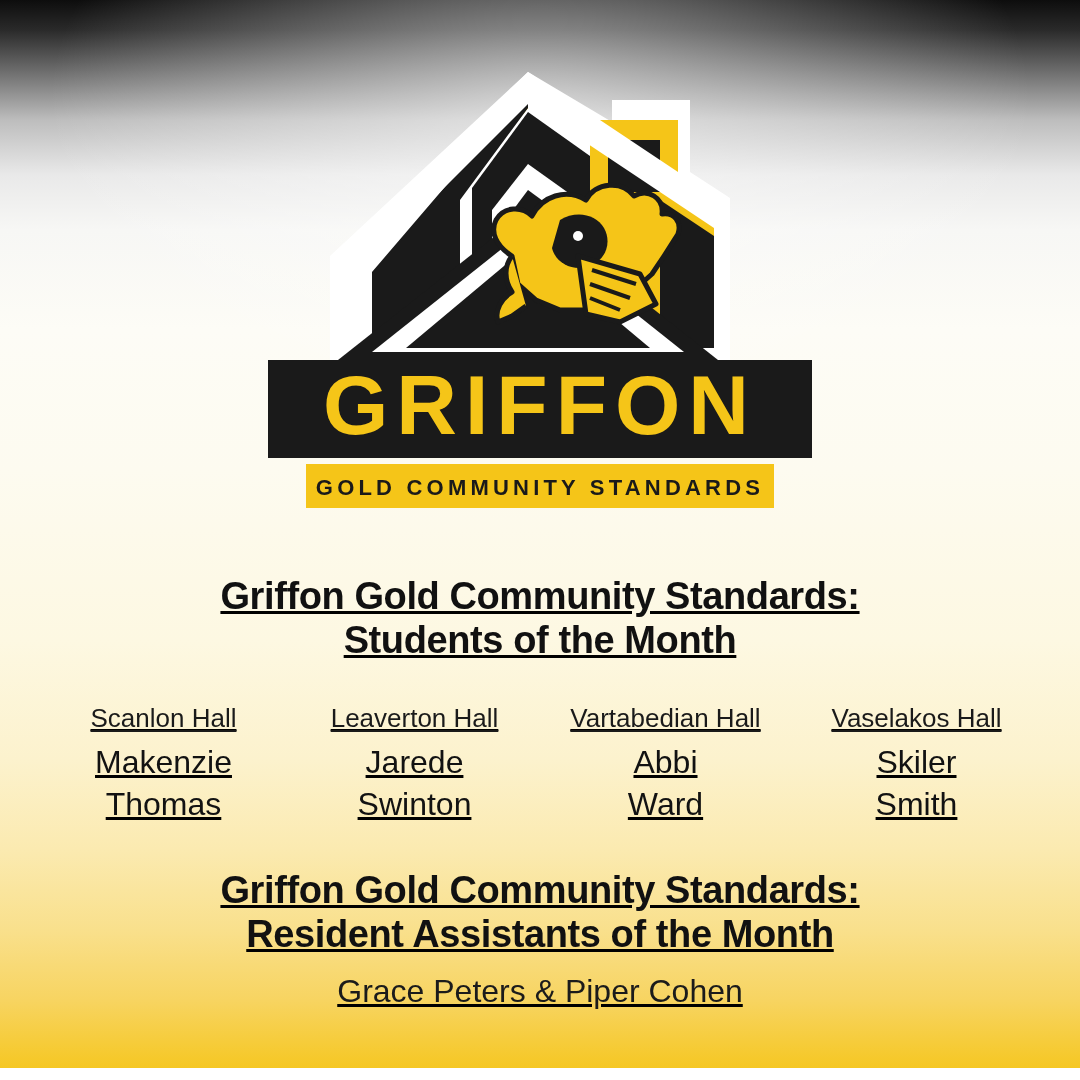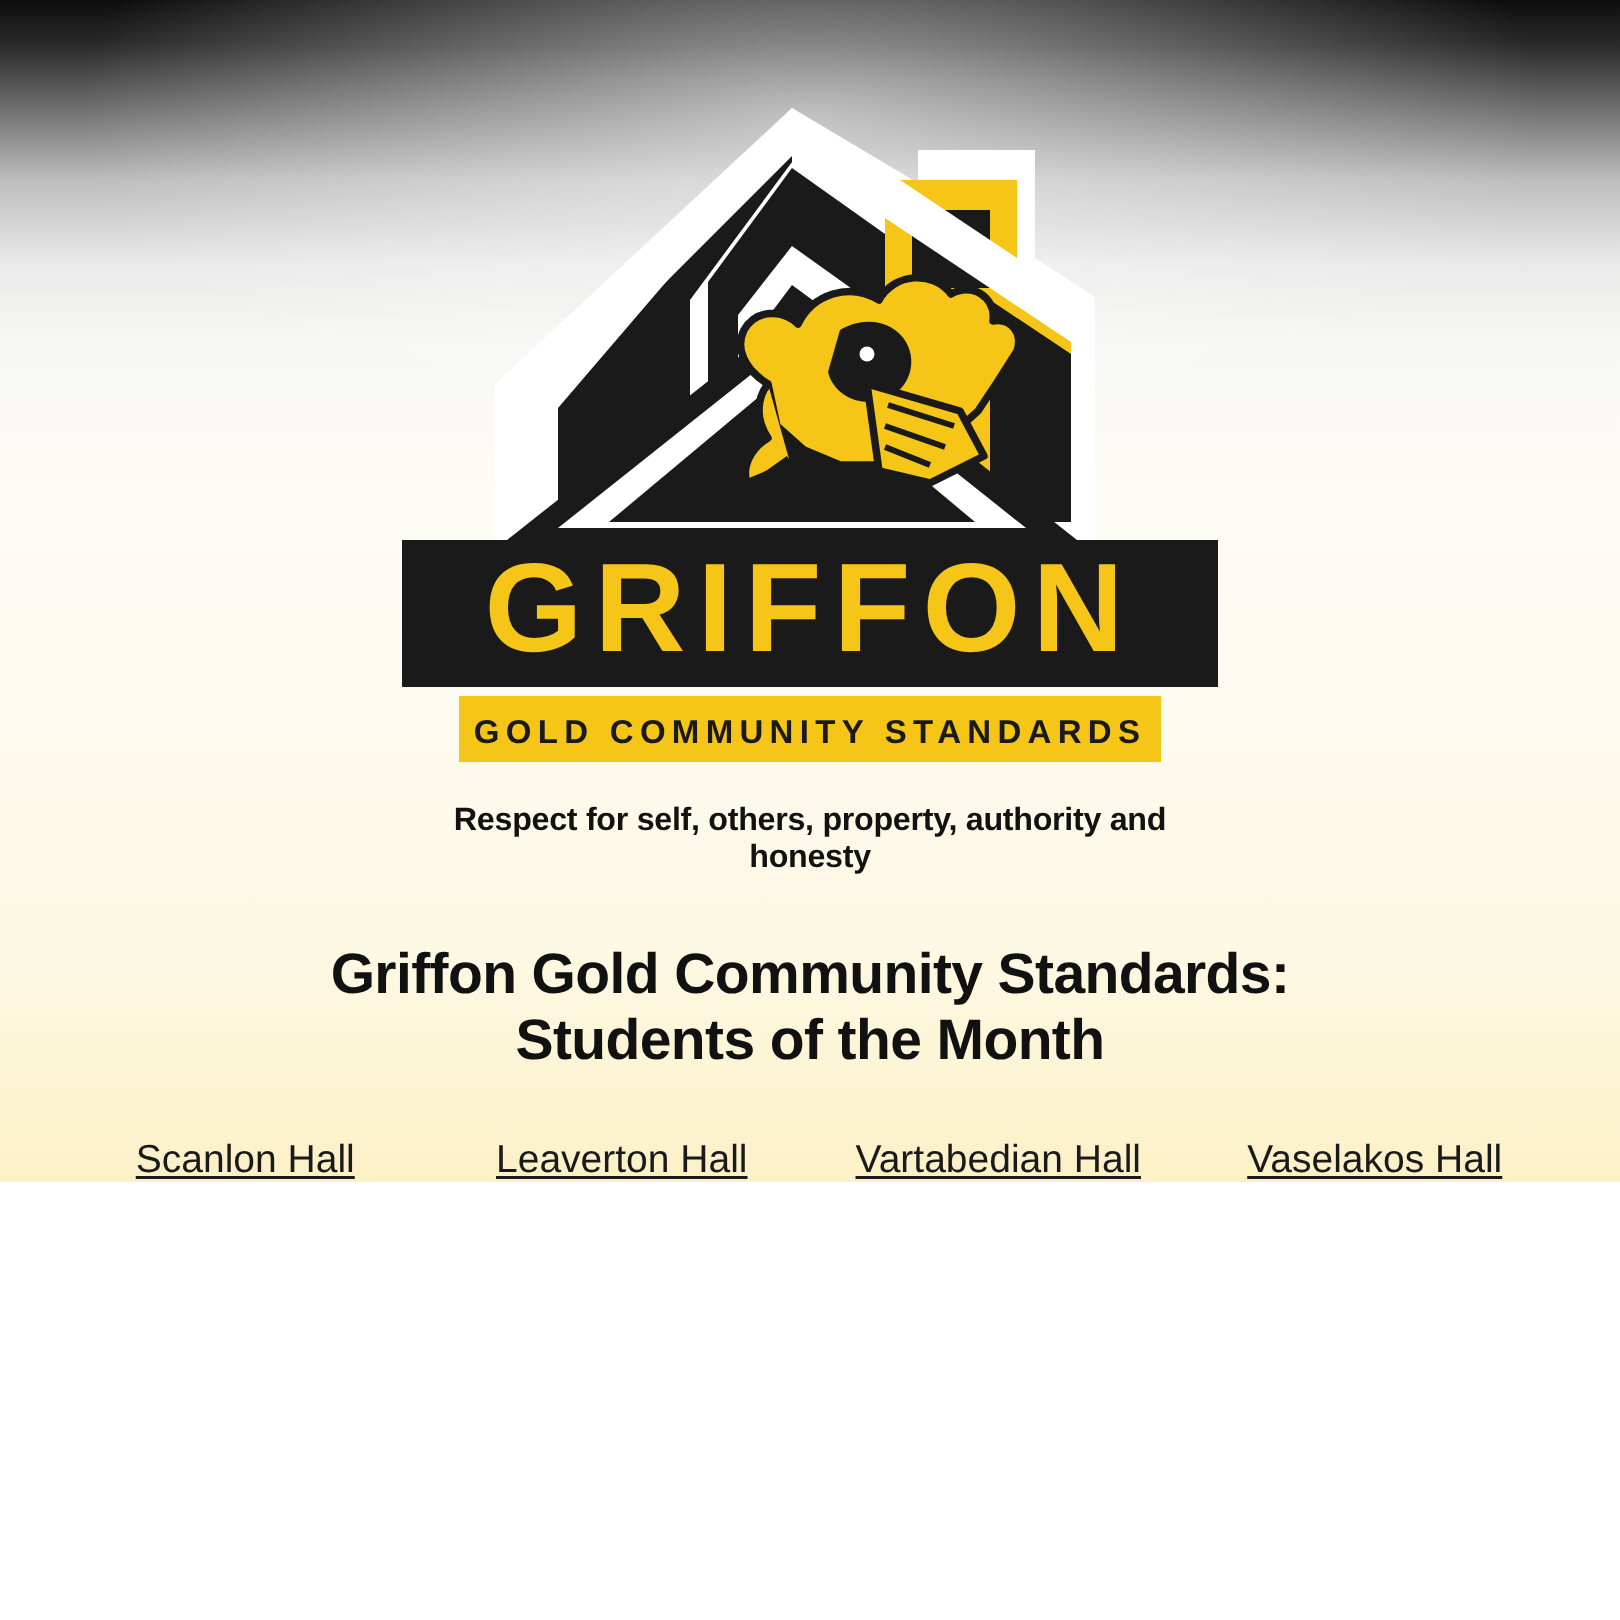--- a/index.html
+++ b/index.html
@@ -8,39 +8,40 @@
   }
   body {
     width: 1080px;
     height: 1080px;
     font-family: "Liberation Sans", sans-serif;
     overflow: hidden;
   }
   .poster {
     position: relative;
     width: 1080px;
-    height: 788px;
+    height: 1068px;
     box-sizing: border-box;
     background:
       linear-gradient(to bottom,
         #0d0d0d 0px,
         #2a2a2a 30px,
         #6b6b6b 70px,
         #bdbdbd 120px,
         #e9e9e9 175px,
         #f7f7f5 230px,
         #fdfcf6 330px,
         #fdfbf0 470px,
         #fdf8e2 640px,
         #fcf2cd 760px,
         #fbeab0 850px,
         #f9e08c 930px,
         #f7d461 1000px,
         #f5c518 1080px);
     overflow: hidden;
+    text-decoration: underline;
   }
   .poster::before {
     content: "";
     position: absolute;
     left: 0; top: 0; right: 0; bottom: 0;
     background: radial-gradient(ellipse 70% 45% at 50% 10%, rgba(255,255,255,0.55) 0%, rgba(255,255,255,0) 65%);
     pointer-events: none;
   }
 
   
@@ -160,21 +161,20 @@
         </g>
 
         <rect x="8" y="300" width="544" height="98" fill="#1A1A1A"></rect>
         <text x="280" y="374" text-anchor="middle" font-family="Liberation Sans, sans-serif" font-size="84" font-weight="bold" letter-spacing="8" fill="#F5C518">GRIFFON</text>
 
         <rect x="46" y="404" width="468" height="44" fill="#F5C518"></rect>
         <text x="280" y="435" text-anchor="middle" font-family="Liberation Sans, sans-serif" font-size="22" font-weight="bold" letter-spacing="4.2" fill="#1A1A1A">GOLD COMMUNITY STANDARDS</text>
       </svg>
     </div>
 
-    <div class="tagline">Respect for self, others, property, authority and honesty</div>
   </div>
 
   <div class="heading heading-1">
     <div>Griffon Gold Community Standards:</div>
     <div>Students of the Month</div>
   </div>
 
   <div class="halls">
     <div class="hall-col">
       <div class="hall-name">Scanlon Hall</div>

